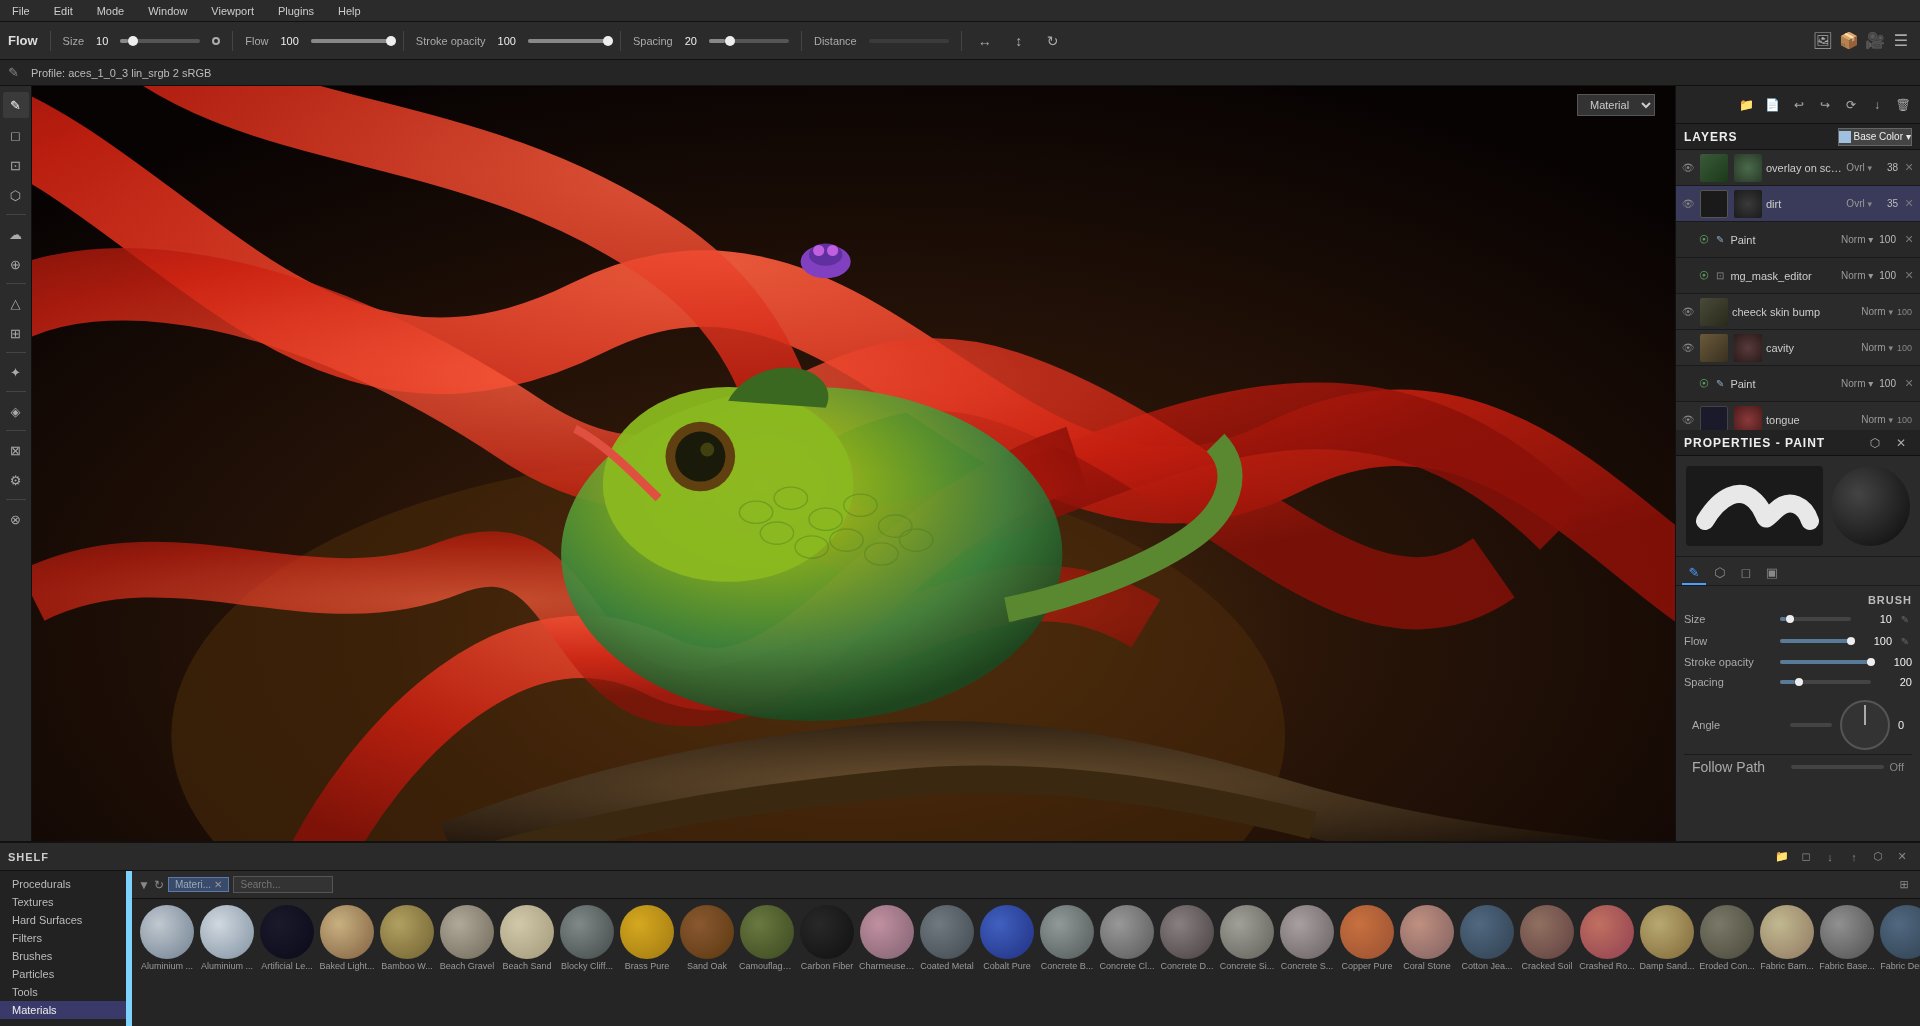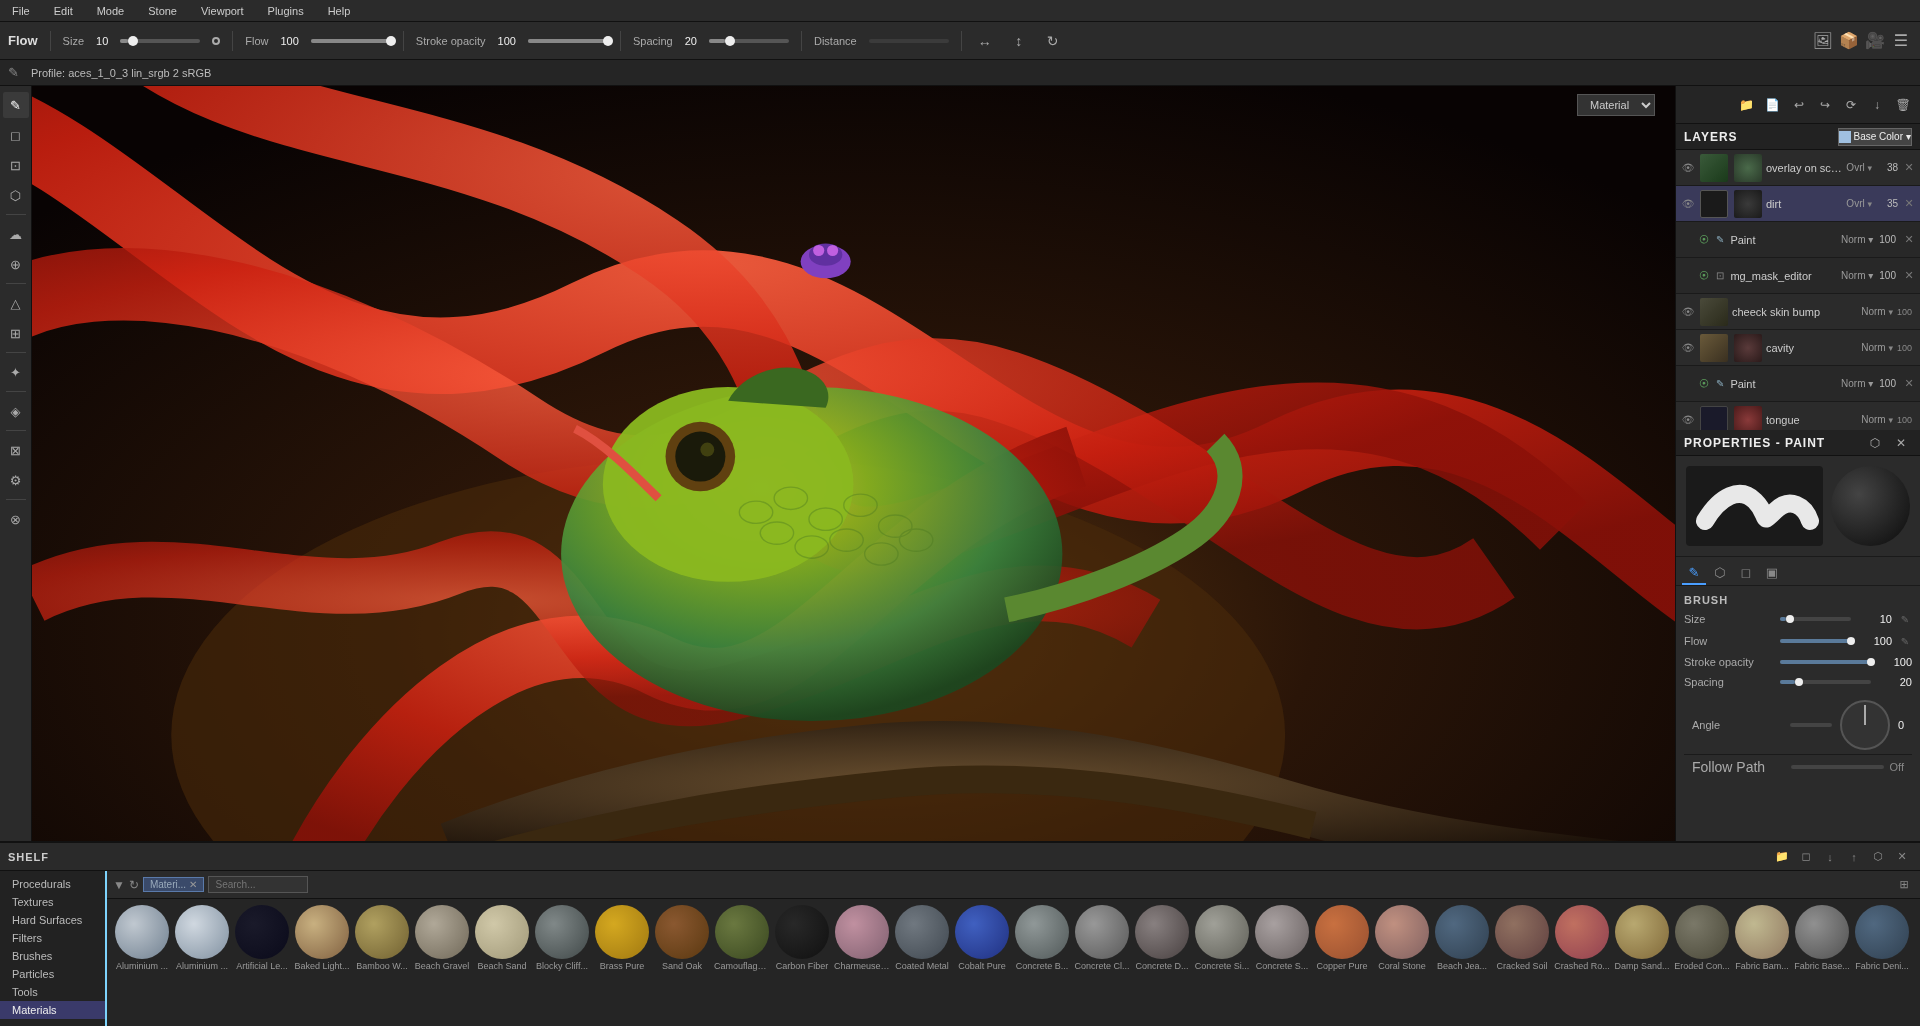--- a/index.html
+++ b/index.html
@@ -76,21 +76,21 @@
 
     .brush-preview-area { display: flex; padding: 10px; gap: 8px; align-items: center; border-bottom: 1px solid #1a1a1a; }
     .brush-stroke-preview { width: 140px; height: 80px; background: #1a1a1a; border-radius: 4px; display: flex; align-items: center; justify-content: center; overflow: hidden; }
     .brush-ball-preview { width: 80px; height: 80px; background: radial-gradient(circle at 35% 35%, #444, #0a0a0a); border-radius: 50%; }
 
     .props-tabs { display: flex; border-bottom: 1px solid #1a1a1a; padding: 4px 6px 0; gap: 2px; }
     .props-tab { width: 24px; height: 24px; display: flex; align-items: center; justify-content: center; cursor: pointer; color: #888; font-size: 13px; border-bottom: 2px solid transparent; }
     .props-tab.active { color: #4a9eff; border-bottom: 2px solid #4a9eff; }
 
     .brush-section { padding: 8px; }
-    .brush-section-title { font-size: 11px; font-weight: bold; color: #bbb; margin-bottom: 6px; letter-spacing: 1px; }
+    .brush-section-title { font-size: 11px; font-weight: bold; color: #bbb; margin-bottom: 6px; letter-spacing: 1px; text-align: right; }
     .prop-row { display: flex; align-items: center; gap: 6px; margin-bottom: 8px; }
     .prop-label { width: 90px; font-size: 11px; color: #aaa; flex-shrink: 0; }
     .prop-value { font-size: 11px; color: #eee; width: 35px; text-align: right; flex-shrink: 0; }
     .prop-slider { flex: 1; height: 4px; background: #444; border-radius: 2px; position: relative; cursor: pointer; }
     .prop-slider-fill { height: 100%; background: #5a7a9a; border-radius: 2px; }
     .prop-slider-thumb { width: 8px; height: 8px; background: #eee; border-radius: 50%; position: absolute; top: -2px; cursor: pointer; }
     .prop-edit-icon { width: 14px; height: 14px; display: flex; align-items: center; justify-content: center; color: #666; font-size: 10px; cursor: pointer; }
 
     .angle-widget { display: flex; align-items: center; gap: 8px; padding: 4px 8px; }
     .angle-dial { width: 50px; height: 50px; border-radius: 50%; background: #333; border: 2px solid #555; position: relative; display: flex; align-items: center; justify-content: center; }
@@ -103,21 +103,21 @@
     .follow-path-slider { flex: 1; height: 4px; background: #444; border-radius: 2px; }
 
     
     .shelf-area { height: 185px; background: #252525; border-top: 2px solid #111; display: flex; flex-direction: column; flex-shrink: 0; }
     .shelf-header { height: 28px; background: #2a2a2a; display: flex; align-items: center; padding: 0 8px; gap: 8px; border-bottom: 1px solid #111; }
     .shelf-title { font-size: 11px; font-weight: bold; color: #ccc; letter-spacing: 1px; }
     .shelf-header-icons { display: flex; gap: 4px; margin-left: auto; }
     .shelf-icon { width: 20px; height: 20px; display: flex; align-items: center; justify-content: center; cursor: pointer; color: #888; font-size: 11px; }
 
     .shelf-body { display: flex; flex: 1; overflow: hidden; }
-    .shelf-sidebar { width: 107px; background: #222; border-right: 2px solid #7dd3fc; padding: 4px 0; flex-shrink: 0; overflow-y: auto; }
+    .shelf-sidebar { width: 132px; background: #222; border-right: 6px solid #7dd3fc; padding: 4px 0; flex-shrink: 0; overflow-y: auto; }
     .shelf-nav-item { padding: 3px 12px; font-size: 11px; color: #bbb; cursor: pointer; white-space: nowrap; }
     .shelf-nav-item.active { background: #3a3a6a; color: #eee; }
 
     .shelf-toolbar { height: 28px; background: #2a2a2a; display: flex; align-items: center; padding: 0 6px; gap: 4px; border-bottom: 1px solid #111; }
     .shelf-search { background: #333; border: 1px solid #555; color: #ccc; font-size: 10px; padding: 2px 6px; width: 100px; }
     .shelf-filter-icon { color: #888; font-size: 12px; cursor: pointer; }
     .active-tab { background: #3a4a6a; border: 1px solid #5a7aaa; color: #9ab; font-size: 10px; padding: 1px 6px; display: flex; align-items: center; gap: 3px; }
     .active-tab-x { cursor: pointer; color: #999; }
 
     .shelf-content { flex: 1; overflow: hidden; display: flex; flex-direction: column; }
@@ -140,21 +140,21 @@
     .layer-blend-arrow { font-size: 9px; color: #888; }
     .layers-scroll { max-height: 280px; overflow-y: auto; }
   </style>
 </head>
 <body>
 
 <div class="menu-bar">
   <div class="menu-item">File</div>
   <div class="menu-item">Edit</div>
   <div class="menu-item">Mode</div>
-  <div class="menu-item">Stone</div>
+  <div class="menu-item">Window</div>
   <div class="menu-item">Viewport</div>
   <div class="menu-item">Plugins</div>
   <div class="menu-item">Help</div>
 </div>
 
 <div class="toolbar">
   <div class="flow-label">Flow</div>
   <div class="toolbar-separator"></div>
   <span class="toolbar-label">Size</span>
   <span class="toolbar-value">10</span>
@@ -631,21 +631,21 @@
             <div class="material-item">
     <div class="material-thumb" style="background:radial-gradient(circle at 35% 35%, #c87040, #985030);"></div>
     <div class="material-label">Copper Pure</div>
   </div>
             <div class="material-item">
     <div class="material-thumb" style="background:radial-gradient(circle at 35% 35%, #c09080, #806060);"></div>
     <div class="material-label">Coral Stone</div>
   </div>
             <div class="material-item">
     <div class="material-thumb" style="background:radial-gradient(circle at 35% 35%, #506880, #304050);"></div>
-    <div class="material-label">Beach Jea...</div>
+    <div class="material-label">Cotton Jea...</div>
   </div>
             <div class="material-item">
     <div class="material-thumb" style="background:radial-gradient(circle at 35% 35%, #907060, #604040);"></div>
     <div class="material-label">Cracked Soil</div>
   </div>
             <div class="material-item">
     <div class="material-thumb" style="background:radial-gradient(circle at 35% 35%, #c07060, #904050);"></div>
     <div class="material-label">Crashed Ro...</div>
   </div>
             <div class="material-item">

